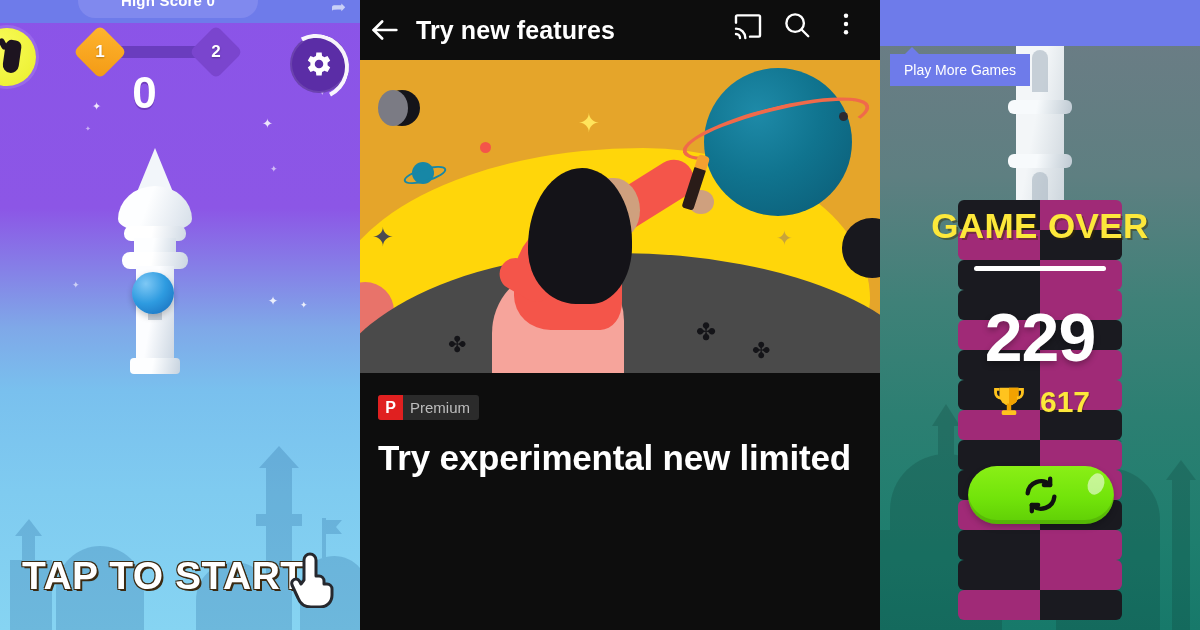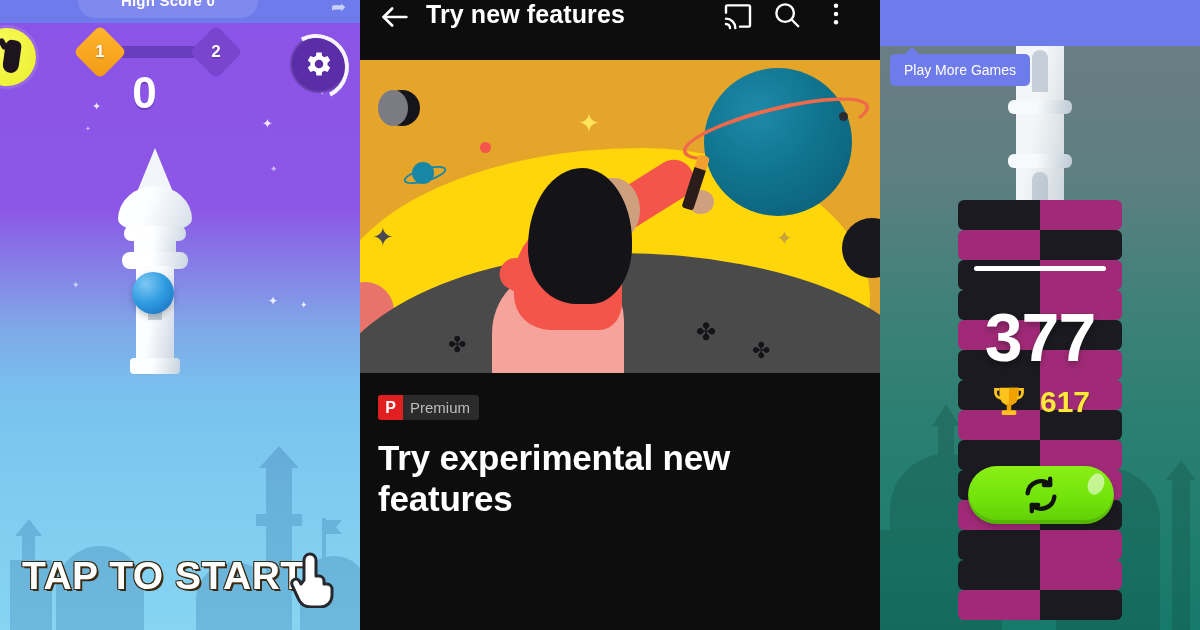--- a/index.html
+++ b/index.html
@@ -89,21 +89,21 @@
 
   .tapstart { position:absolute; left:22px; bottom:32px; font-size:39px;
     font-weight:700; color:#fff; letter-spacing:.5px;
     text-shadow:2px 2px 0 #3b2a12,-1px -1px 0 #3b2a12,1px -1px 0 #3b2a12,
       -1px 1px 0 #3b2a12; }
   .hand { position:absolute; right:18px; bottom:22px; width:56px; height:62px; }
 
   
   .panel2 { position:relative; width:520px; height:630px; background:#0D0D0D;
     overflow:hidden; }
-  .yt-bar { height:60px; display:flex; align-items:flex-start; padding:0 18px;
+  .yt-bar { height:60px; display:flex; align-items:center; padding:0 8px;
     background:#0D0D0D; }
   .yt-back { width:34px; height:34px; position:relative; flex:0 0 auto; }
   .yt-title { flex:1; color:#fff; font-size:25px; font-weight:700; margin-left:14px;
     letter-spacing:.1px; }
   .yt-ico { width:40px; height:40px; margin-left:10px; position:relative;
     flex:0 0 auto; }
   .hero { position:relative; width:520px; height:313px; overflow:hidden;
     background:#E5A52A; }
   .yb-blob { position:absolute; left:-30px; top:88px; width:540px; height:260px;
     background:#FFD60A; border-radius:58% 42% 46% 54%/62% 58% 42% 38%; }
@@ -170,21 +170,21 @@
       #2C7F72 66%,#1E7E6E 86%,#17796A 100%); }
   .p3-top { position:absolute; left:0; top:0; width:320px; height:46px;
     background:#6E7BEA; z-index:6; }
   .p3-home { position:absolute; left:14px; top:10px; width:26px; height:26px; }
   .p3-hs { position:absolute; left:93px; top:7px; height:31px; min-width:172px;
     background:#8089EE; border-radius:16px; color:#fff; font-size:15px;
     display:flex; align-items:center; justify-content:center; gap:9px;
     padding:0 14px; }
   .p3-hs b { font-weight:700; }
   .tip { position:absolute; left:10px; top:54px; background:#6E7BEA;
-    color:#fff; font-size:14px; padding:8px 14px; border-radius:5px; z-index:6;
+    color:#fff; font-size:14px; padding:8px 14px; border-radius:0; z-index:6;
     white-space:nowrap; }
   .tip:before { content:""; position:absolute; left:14px; top:-7px;
     border-left:8px solid transparent; border-right:8px solid transparent;
     border-bottom:8px solid #6E7BEA; }
 
   .p3-city { position:absolute; left:0; bottom:0; width:320px; height:300px;
     opacity:.22; }
   .tower3 { position:absolute; left:122px; top:36px; width:76px; height:260px; }
   .t3-shaft { position:absolute; left:14px; top:0; width:48px; height:230px;
     background:linear-gradient(100deg,#F3F6F8 38%,#C4CED6); }
@@ -374,21 +374,21 @@
       </div>
     </div>
 
     <div class="article">
       <div class="badge-row">
         <div class="p-badge">
           <div class="p-mark">P</div>
           <div class="p-label">Premium</div>
         </div>
       </div>
-      <div class="art-head">Try experimental new features</div>
+      <div class="art-head">Try experimental new limited</div>
     </div>
   </div>
 
   <div class="panel3">
     <div class="p3-city">
       <svg width="320" height="300" viewBox="0 0 320 300">
         <g fill="#0B3A33">
           <path d="M10 180c0-32 26-56 56-56s56 24 56 56v120H10z"></path>
           <rect x="58" y="92" width="16" height="80"></rect>
           <path d="M52 96h28l-14-22z"></path>
@@ -463,22 +463,23 @@
       <div class="disc" style="top:360px;">
           <div class="lhalf"></div>
           <div class="rhalf"></div>
         </div>
       <div class="disc alt" style="top:390px;">
           <div class="lhalf"></div>
           <div class="rhalf"></div>
         </div>
     </div>
 
+    <div class="gameover">GAME OVER</div>
     <div class="sepline"></div>
-    <div class="bigscore">377</div>
+    <div class="bigscore">229</div>
 
     <div class="besto">
       <div class="trophy">
         <svg width="38" height="38" viewBox="0 0 24 24">
           <path d="M6 3h12v5a6 6 0 0 1-12 0z" fill="#FFC31E"></path>
           <path d="M12 3h6v5a6 6 0 0 1-6 6z" fill="#F2A200"></path>
           <path d="M6 4H3.5v2A3.5 3.5 0 0 0 7 9.5" fill="none" stroke="#FFC31E" stroke-width="1.8"></path>
           <path d="M18 4h2.5v2A3.5 3.5 0 0 1 17 9.5" fill="none" stroke="#FFC31E" stroke-width="1.8"></path>
           <rect x="10.6" y="13" width="2.8" height="4.4" fill="#F2A200"></rect>
           <rect x="7.4" y="17.2" width="9.2" height="3" rx="1" fill="#FFC31E"></rect>

